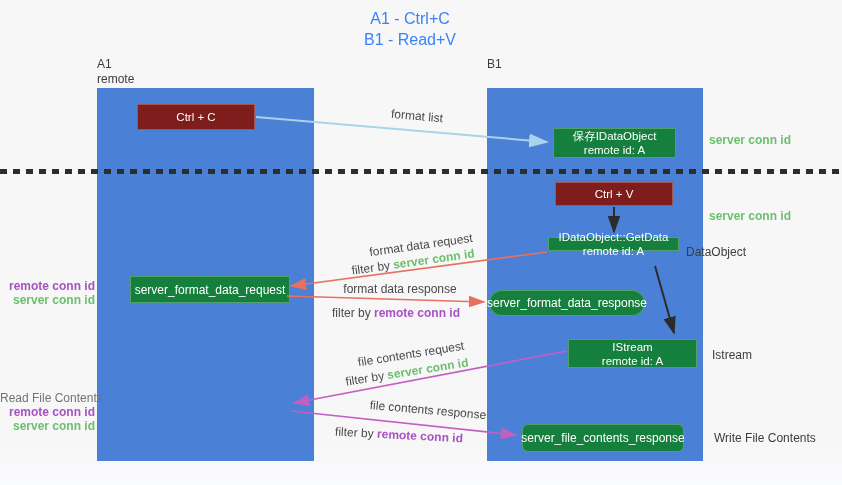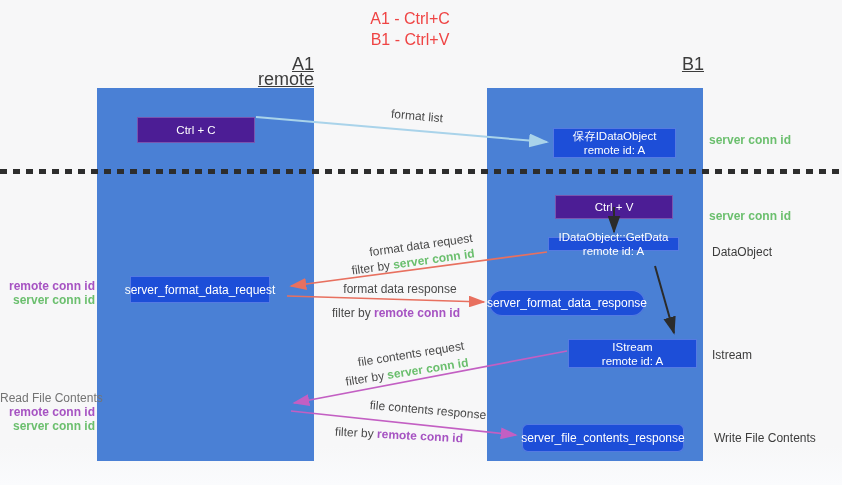--- a/index.html
+++ b/index.html
@@ -9,35 +9,35 @@
     background:linear-gradient(#f7f7f8 92%, #fafbfd);
     overflow:hidden;
   }
   #stage{position:relative;width:842px;height:485px;}
 
   .col{
     position:absolute;top:88px;width:217px;height:373px;
     background:#4a80d5;z-index:1;
   }
   .col-header{
-    position:absolute;top:57px;width:217px;text-align:right;
-    font-size:18px;line-height:15px;color:#3c3c3c;z-index:2;text-decoration:underline;
+    position:absolute;top:57px;width:217px;text-align:left;
+    font-size:12px;line-height:15px;color:#3c3c3c;z-index:2;
   }
   #title{
     position:absolute;left:280px;top:8px;width:260px;text-align:center;
-    font-size:16px;line-height:21px;color:#ef4444;z-index:2;
+    font-size:16px;line-height:21px;color:#3b82f6;z-index:2;
   }
   .box{
     position:absolute;z-index:3;
     display:flex;flex-direction:column;align-items:center;justify-content:center;
     color:#ffffff;font-size:11.5px;line-height:14px;text-align:center;
     box-shadow:0 0 0 1px rgba(255,255,255,0.25) inset;
   }
-  .green{background:#4c1d95;margin-top:13px;}
-  .orange{background:#1d4ed8;}
+  .green{background:#7f1d1d;}
+  .orange{background:#15803d;}
 
   #dashes{
     position:absolute;left:0;top:169px;width:842px;height:5px;z-index:4;
     background:repeating-linear-gradient(to right,#2d2d2d 0 7px,transparent 7px 13px);
   }
 
   #arrows{position:absolute;left:0;top:0;width:842px;height:485px;z-index:5;pointer-events:none;}
 
   .alabel{
     position:absolute;z-index:6;white-space:nowrap;
@@ -55,21 +55,21 @@
   .purple-text{color:#a653c2;font-weight:700;}
   .plain-text{color:#737373;}
 </style>
 </head>
 <body>
 
 <div id="stage">
 
   <div id="title">
     <div>A1 - Ctrl+C</div>
-    <div>B1 - Ctrl+V</div>
+    <div>B1 - Read+V</div>
   </div>
 
   <div class="col-header" style="left:97px;">
     <div>A1</div>
     <div>remote</div>
   </div>
   <div class="col-header" style="left:487px;">
     <div>B1</div>
   </div>
 
@@ -89,21 +89,21 @@
 
   <div class="box green" style="left:555px;top:182px;width:118px;height:24px;text-align:center;">
     <span>Ctrl + V</span>
   </div>
 
   <div class="box orange" style="left:548px;top:237px;width:131px;height:14px;">
     <span>IDataObject::GetData</span>
     <span>remote id: A</span>
   </div>
 
-  <div class="box orange" style="left:130px;top:276px;width:140px;height:27px;font-size:12px;">
+  <div class="box orange" style="left:130px;top:276px;width:160px;height:27px;font-size:12px;">
     <span>server_format_data_request</span>
   </div>
 
   <div class="box orange" style="left:489px;top:290px;width:156px;height:26px;font-size:12px;border-radius:13px;">
     <span>server_format_data_response</span>
   </div>
 
   <div class="box orange" style="left:568px;top:339px;width:129px;height:29px;">
     <span>IStream</span>
     <span>remote id: A</span>
@@ -155,21 +155,21 @@
     <span>filter by </span><span class="green-text">server conn id</span>
   </div>
 
   <div class="alabel" style="left:428px;top:410px;transform:translate(-50%,-50%) rotate(5deg);">file contents response</div>
   <div class="alabel" style="left:399px;top:435px;transform:translate(-50%,-50%) rotate(3deg);">
     <span>filter by </span><span class="purple-text">remote conn id</span>
   </div>
 
   <div class="side-label green-text" style="left:709px;top:133px;">server conn id</div>
   <div class="side-label green-text" style="left:709px;top:209px;">server conn id</div>
-  <div class="side-label" style="left:712px;top:245px;">DataObject</div>
+  <div class="side-label" style="left:686px;top:245px;">DataObject</div>
   <div class="side-label" style="left:712px;top:348px;">Istream</div>
   <div class="side-label" style="left:714px;top:431px;">Write File Contents</div>
 
   <div class="left-label purple-text" style="top:279px;">remote conn id</div>
   <div class="left-label green-text" style="top:293px;">server conn id</div>
   <div class="left-label plain-text" style="top:391px;">Read File Contents</div>
   <div class="left-label purple-text" style="top:405px;">remote conn id</div>
   <div class="left-label green-text" style="top:419px;">server conn id</div>
 
 </div>

